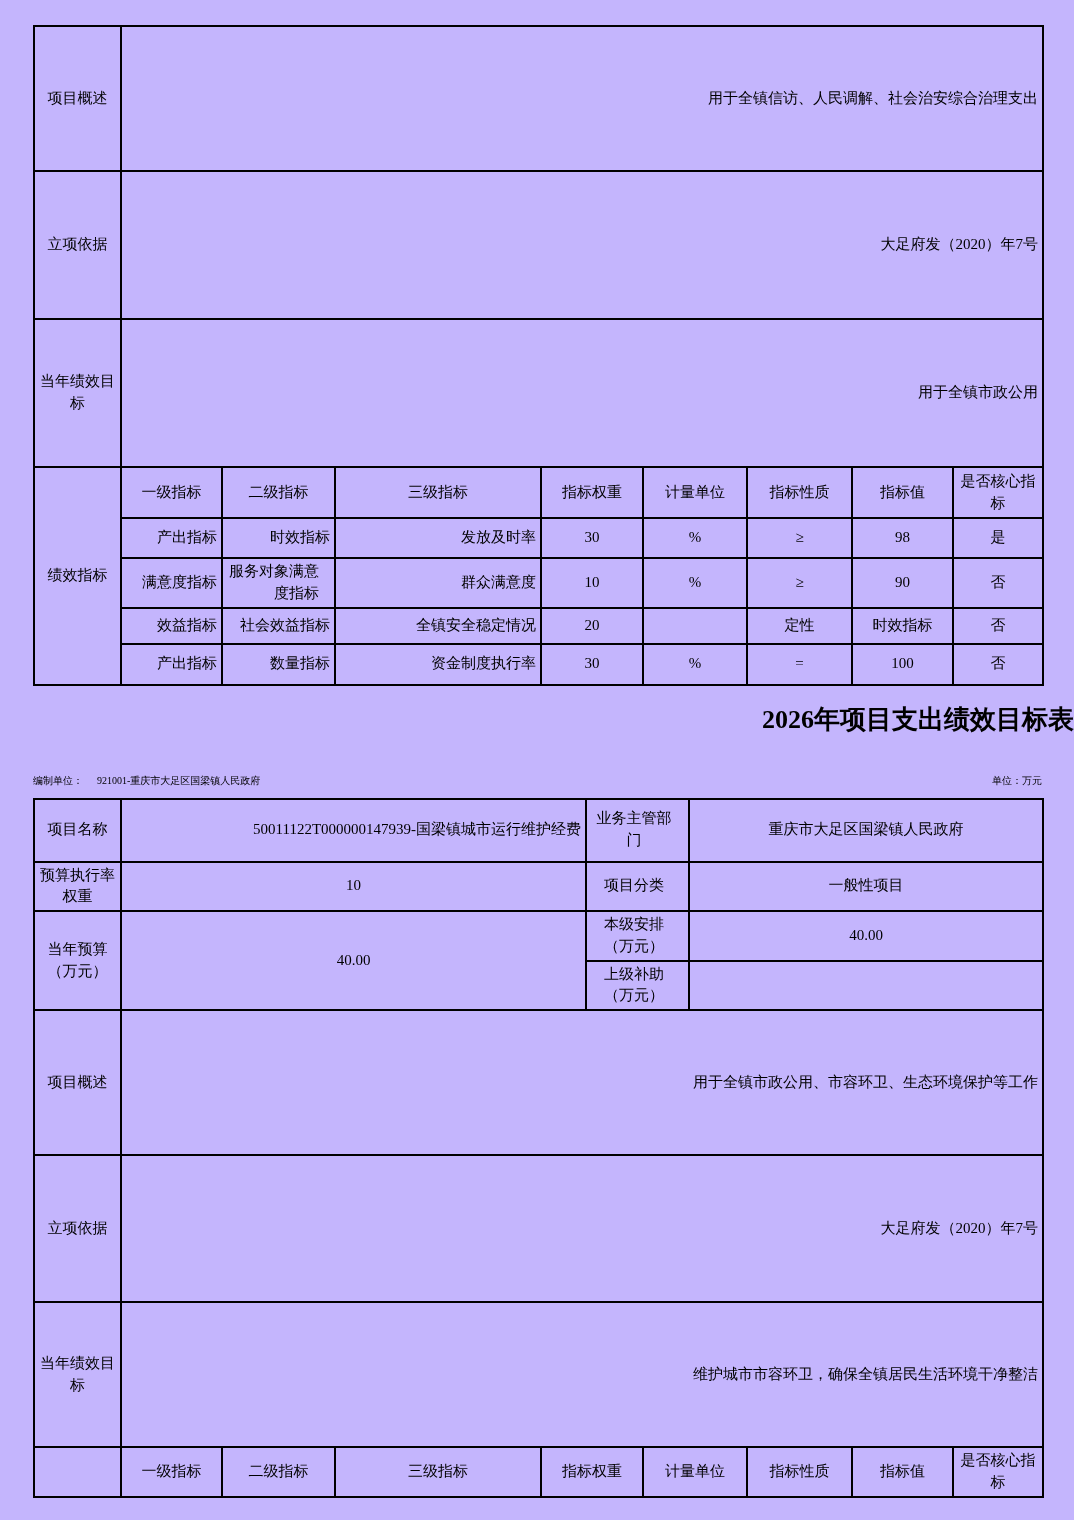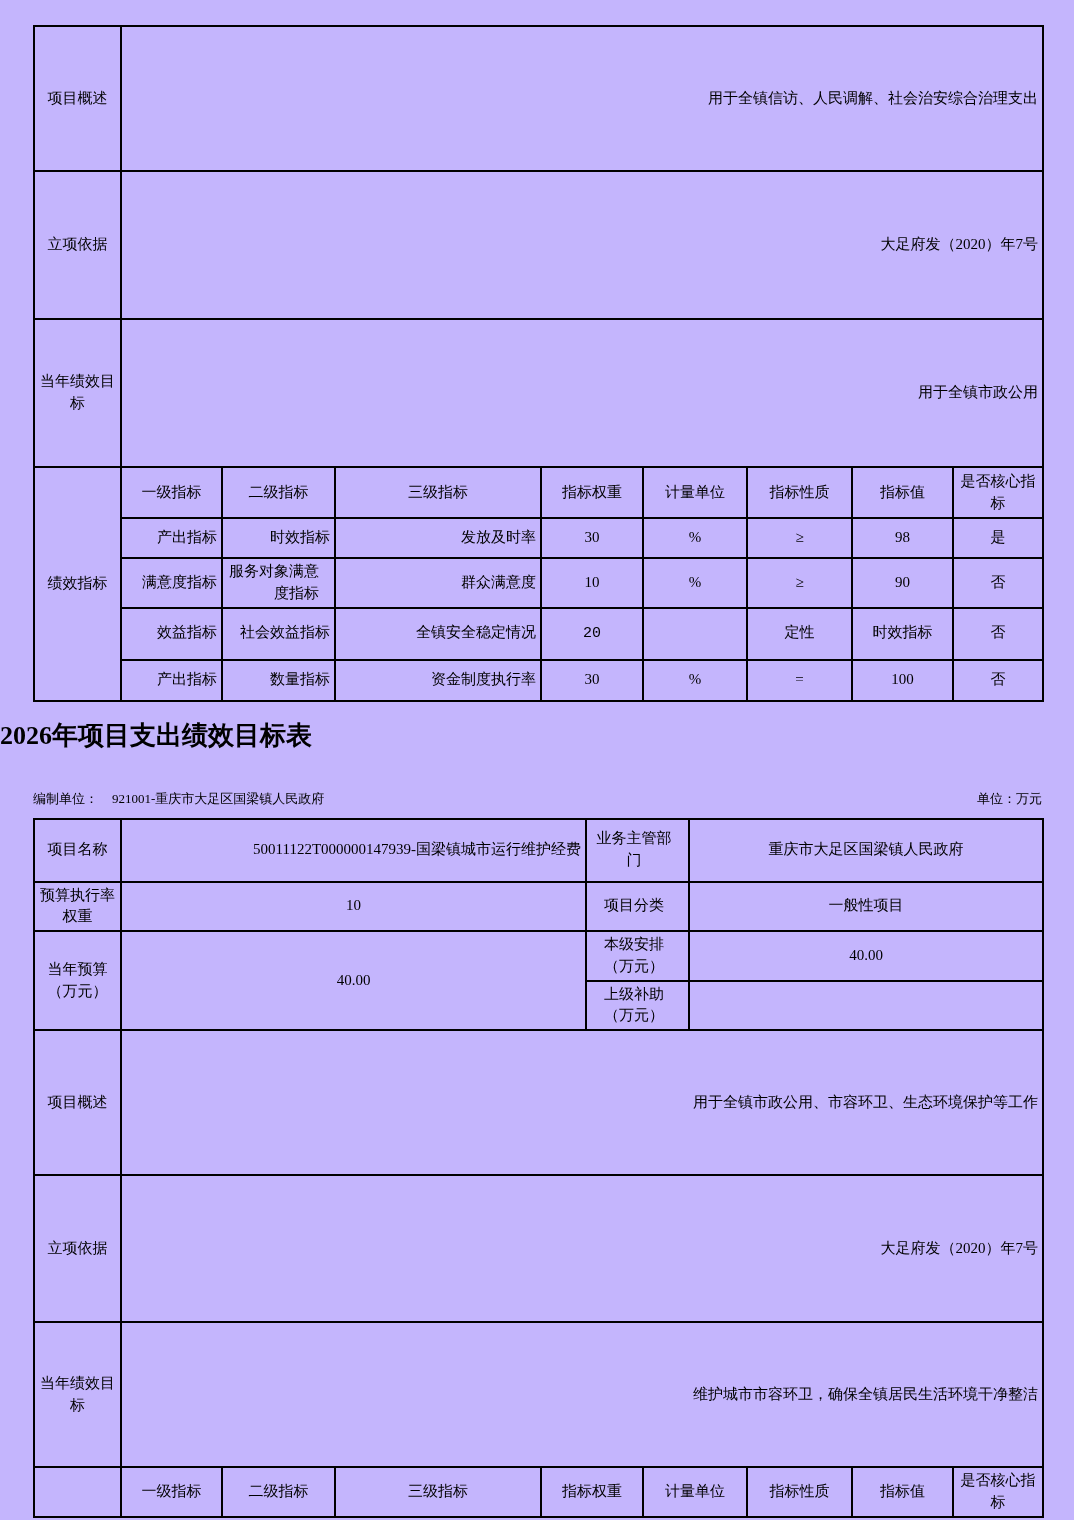--- a/index.html
+++ b/index.html
@@ -39,46 +39,46 @@
   table.doc td.pad12 {
     padding-left: 5px;
     padding-right: 12px;
   }
   .t1-r1 { height: 145px; }
   .t1-r2 { height: 148px; }
   .t1-r3 { height: 148px; }
   .t1-rh { height: 51px; }
   .t1-rd1 { height: 40px; }
   .t1-rd2 { height: 41px; margin-left: 42px; }
-  .t1-rd3 { height: 52px; font-family: Liberation Mono, monospace; }
+  .t1-rd3 { height: 36px; }
   .t1-rd4 { height: 41px; }
   .t2-r1 { height: 63px; }
   .t2-r2 { height: 46px; }
   .t2-r3a { height: 44px; }
   .t2-r3b { height: 43px; }
   .t2-r4 { height: 145px; }
   .t2-r5 { height: 147px; }
   .t2-r6 { height: 145px; }
   .t2-rh { height: 48px; }
   .doc-title {
     margin-top: 16px;
-    text-align: left;
+    text-align: right;
     font-size: 26px;
     font-weight: bold;
     line-height: 36px;
   }
   .meta-line {
     width: 1009px;
     margin-left: 33px;
     margin-top: 36px;
     margin-bottom: 10px;
     display: flex;
     justify-content: space-between;
     align-items: center;
-    font-size: 13px;
+    font-size: 10px;
   }
   .meta-left .org-value { margin-left: 14px; }
   .spacer-top { height: 25px; }
 </style>
 </head>
 <body>
 
 <div class="page">
 
   <div class="spacer-top"></div>

